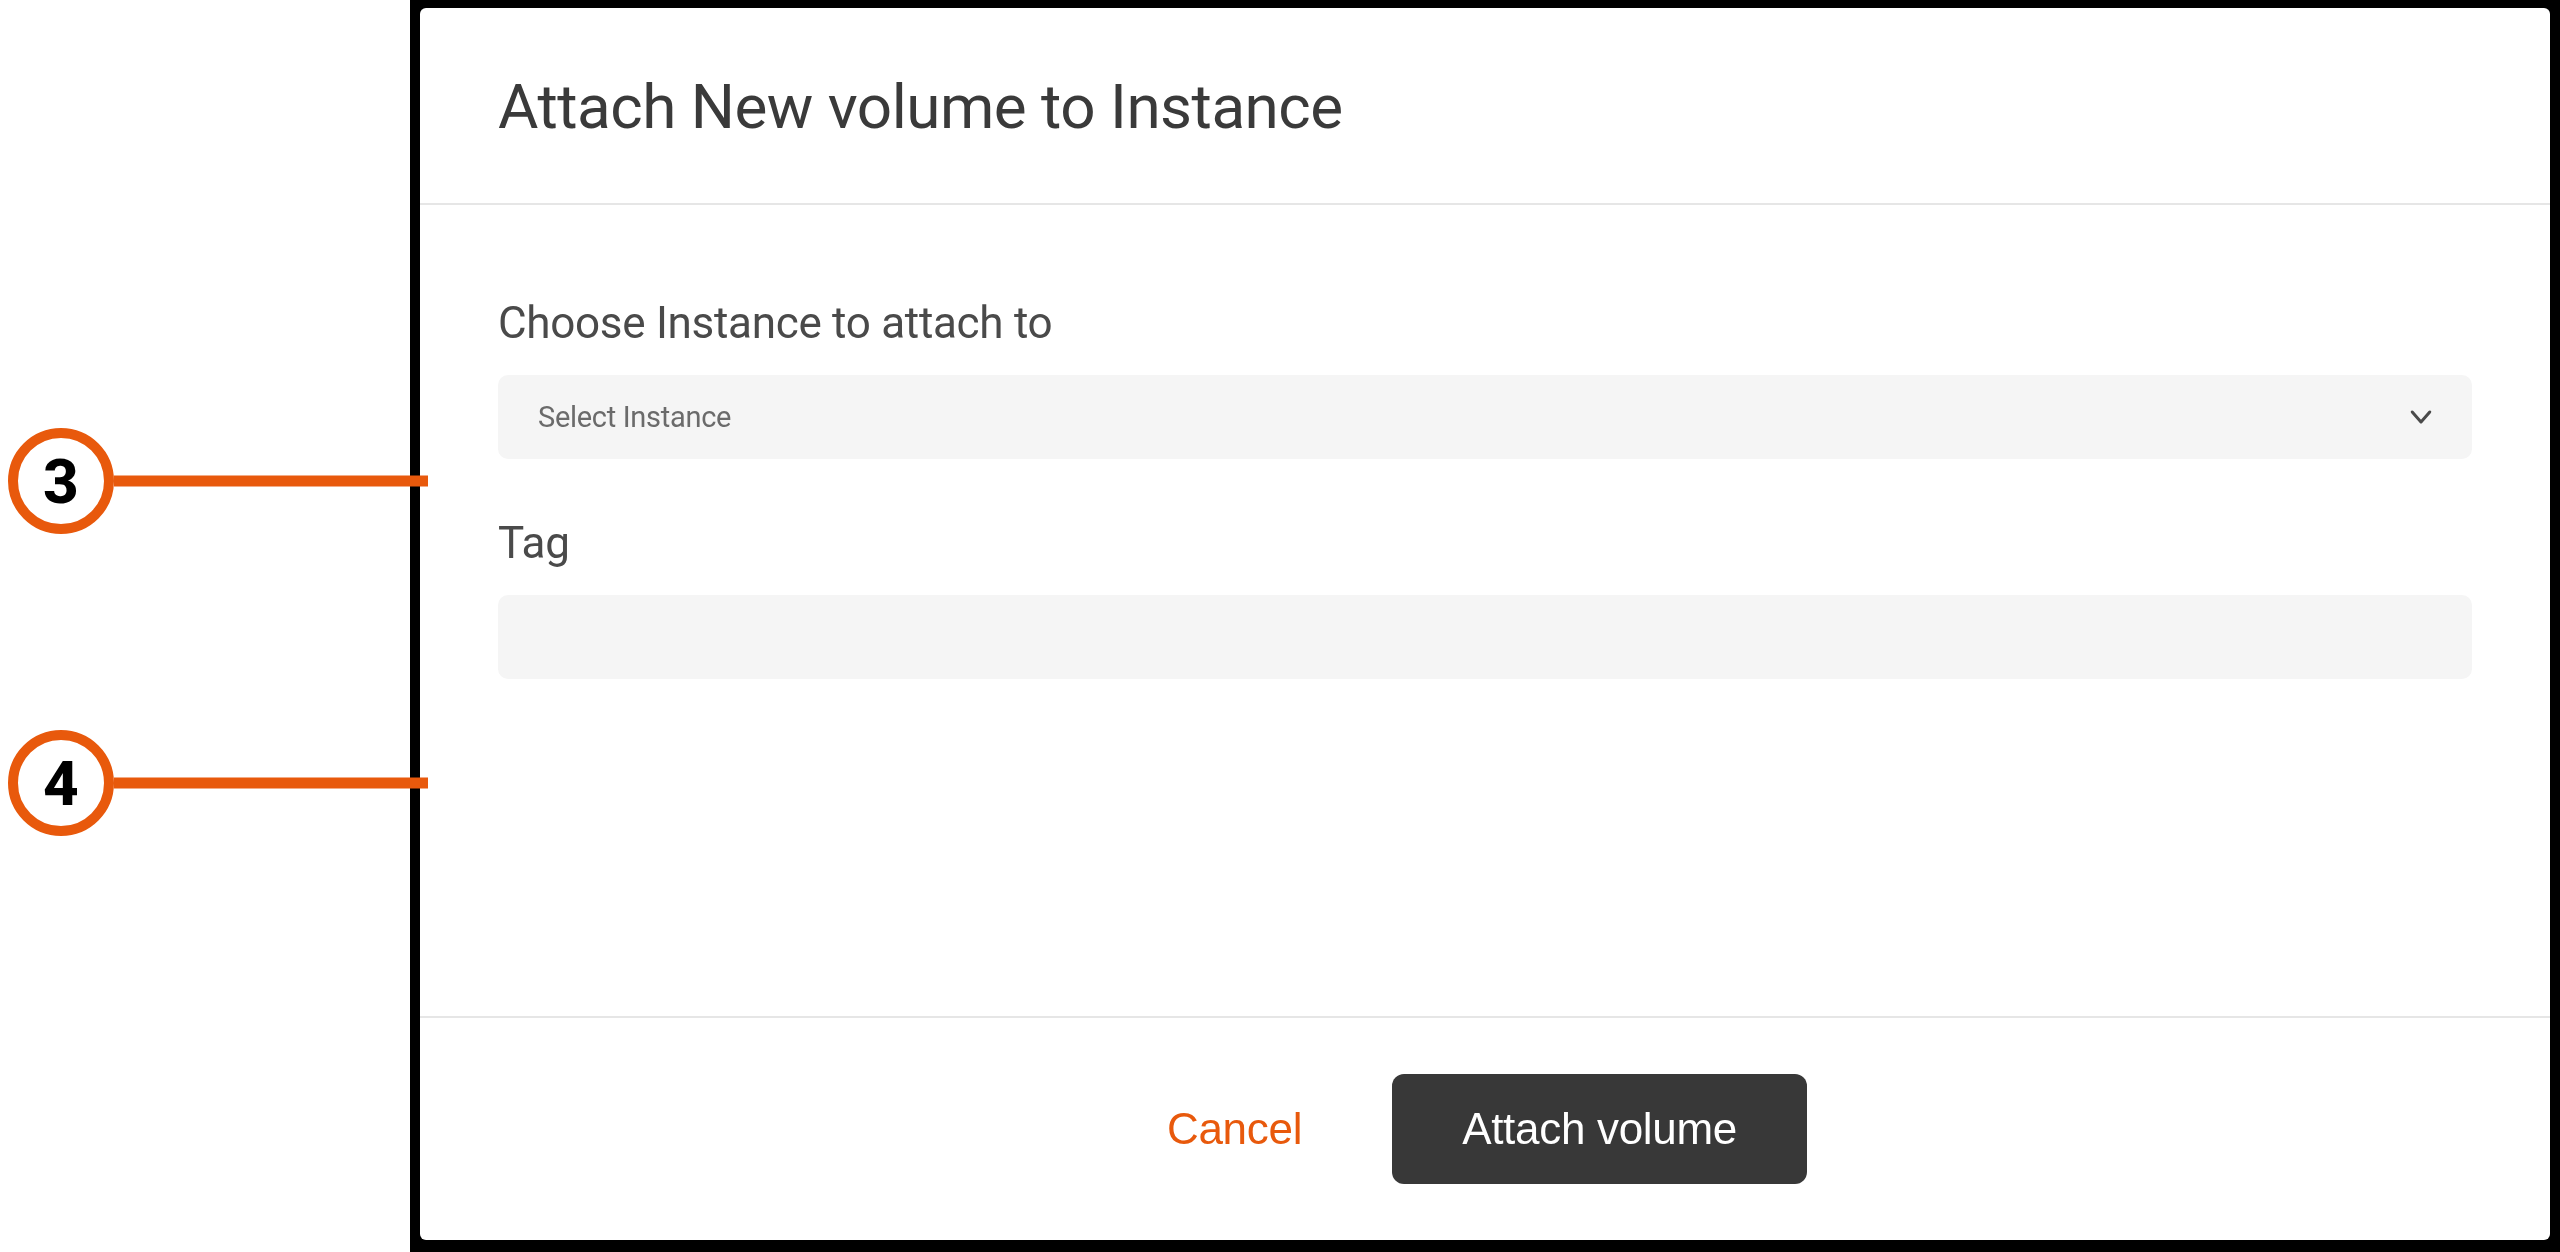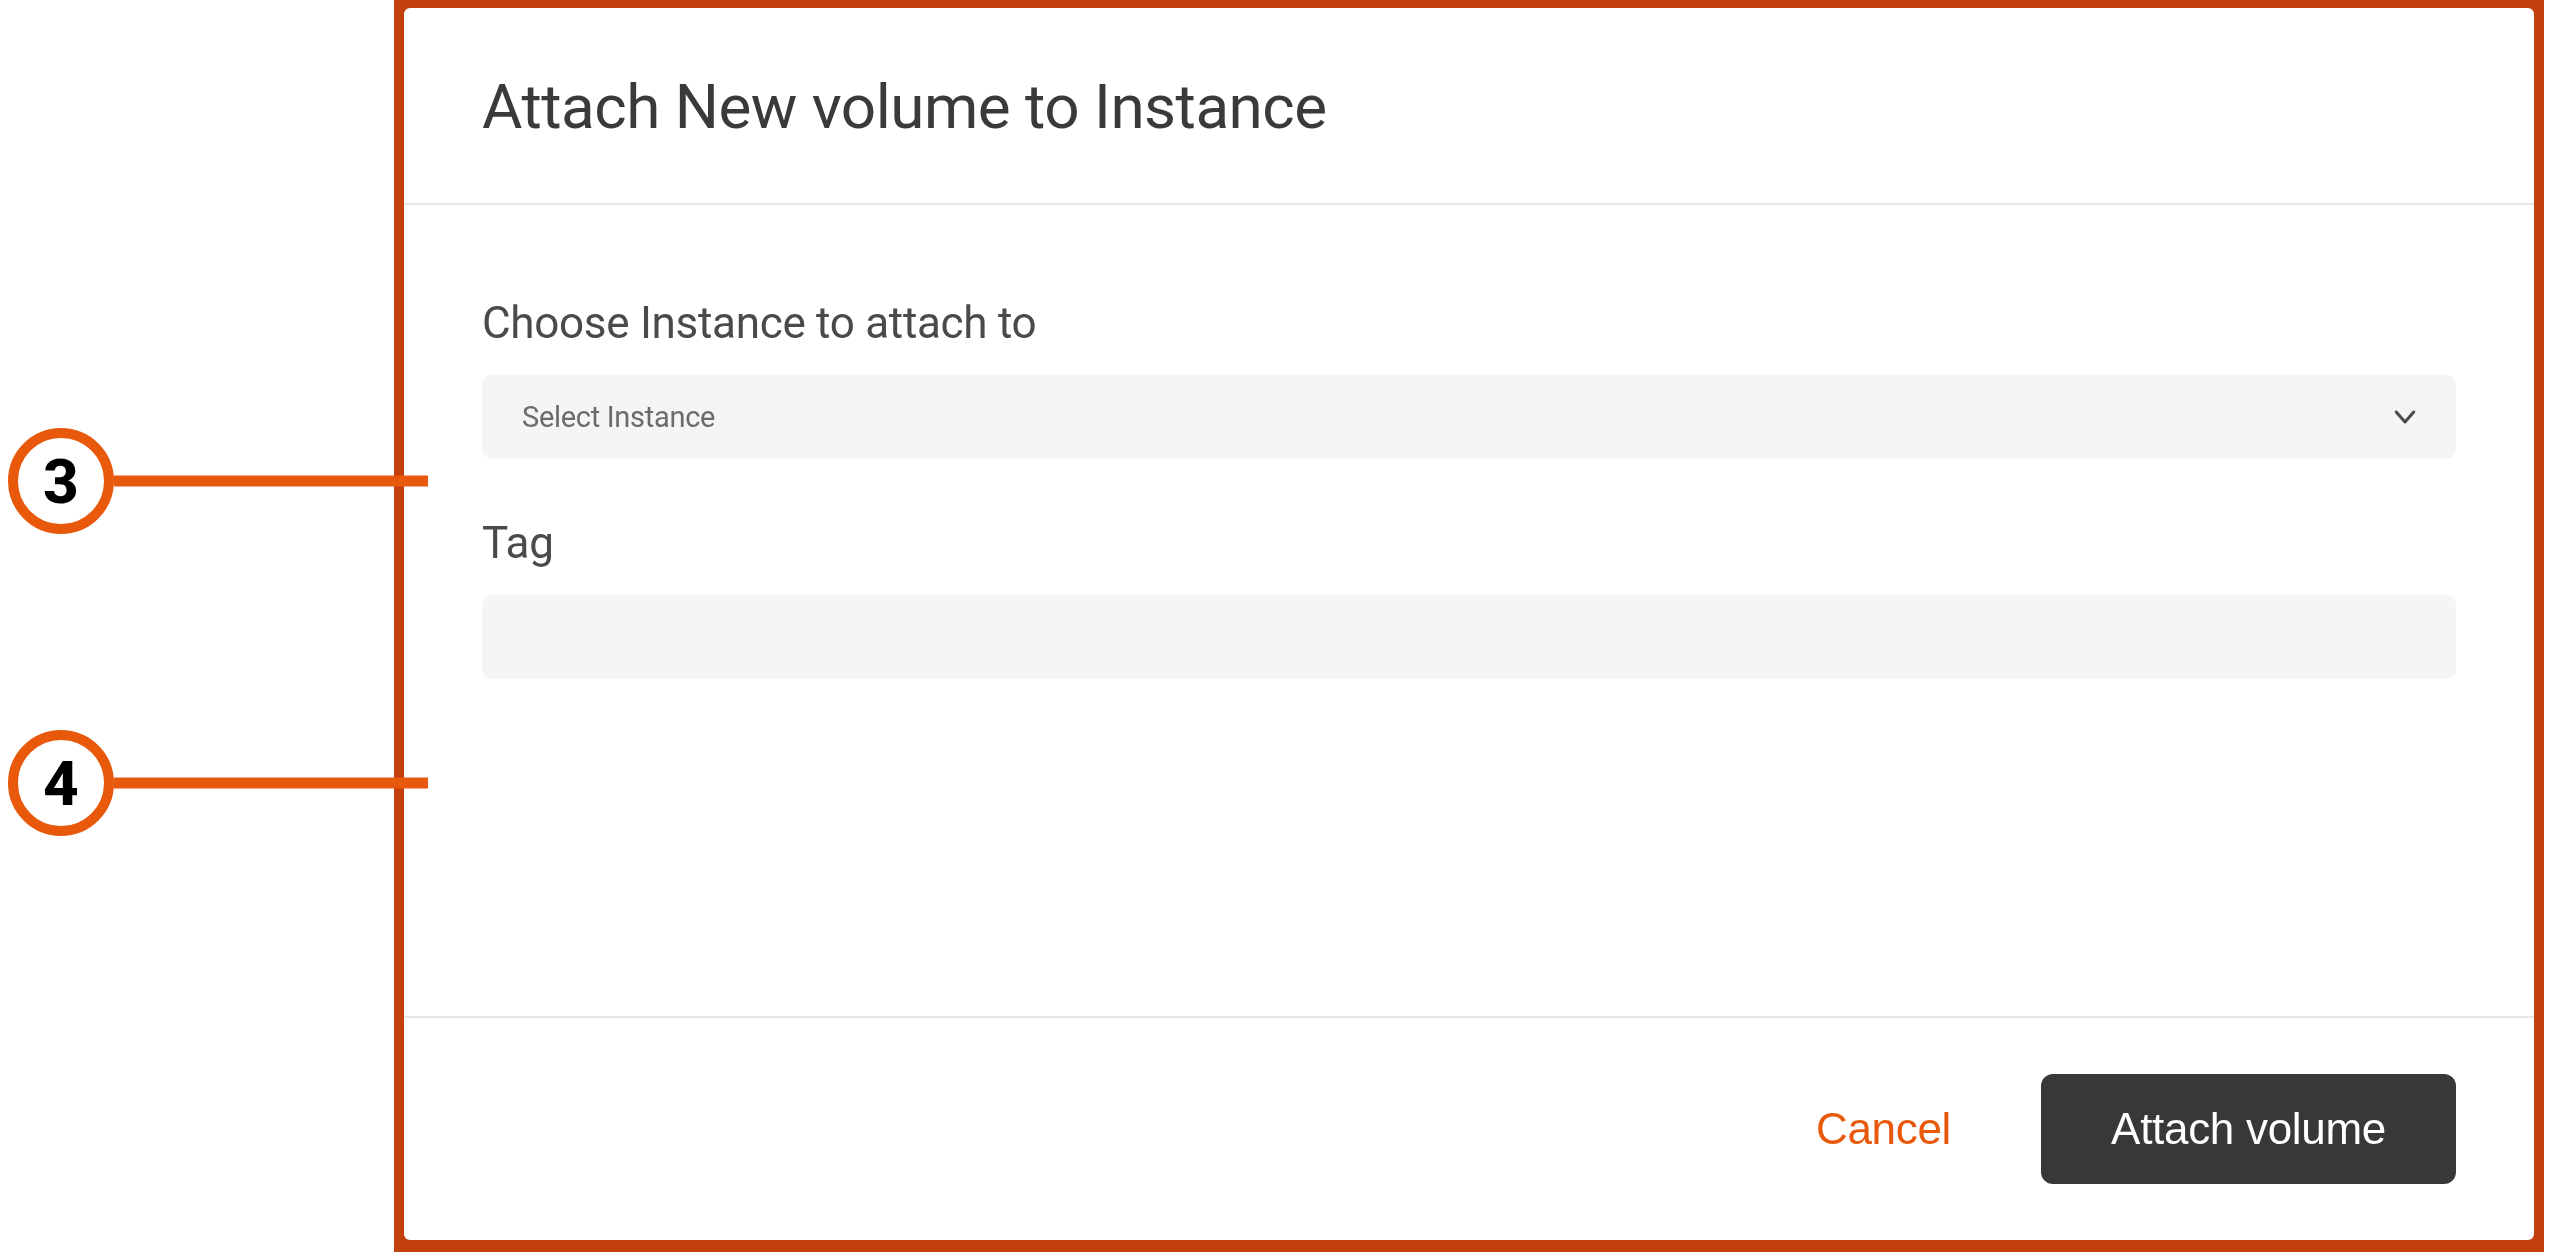--- a/index.html
+++ b/index.html
@@ -7,25 +7,25 @@
     width: 2560px;
     height: 1252px;
     font-family: -apple-system, BlinkMacSystemFont, "Segoe UI", Roboto, Helvetica, Arial, sans-serif;
     background: #ffffff;
     position: relative;
   }
 
   
   .backdrop {
     position: absolute;
-    left: 394px;
+    left: 410px;
     top: 0;
     width: 2150px;
     height: 1252px;
-    background: #c2410c;
+    background: #000000;
     padding: 8px 10px 12px 10px;
   }
 
   .dialog {
     background: #ffffff;
     width: 100%;
     height: 100%;
     border-radius: 6px;
     display: flex;
     flex-direction: column;
@@ -95,21 +95,21 @@
     border-radius: 10px;
     padding: 0 40px;
     font-size: 42px;
     color: #3a3a3a;
   }
 
   .dialog-footer {
     border-top: 2px solid #e6e6e6;
     padding: 56px 78px 56px 78px;
     display: flex;
-    justify-content: flex-end;
+    justify-content: center;
     align-items: center;
     gap: 86px;
   }
   .btn-cancel {
     background: transparent;
     border: none;
     color: #e8590c;
     font-size: 44px;
     cursor: pointer;
     letter-spacing: -0.3px;

